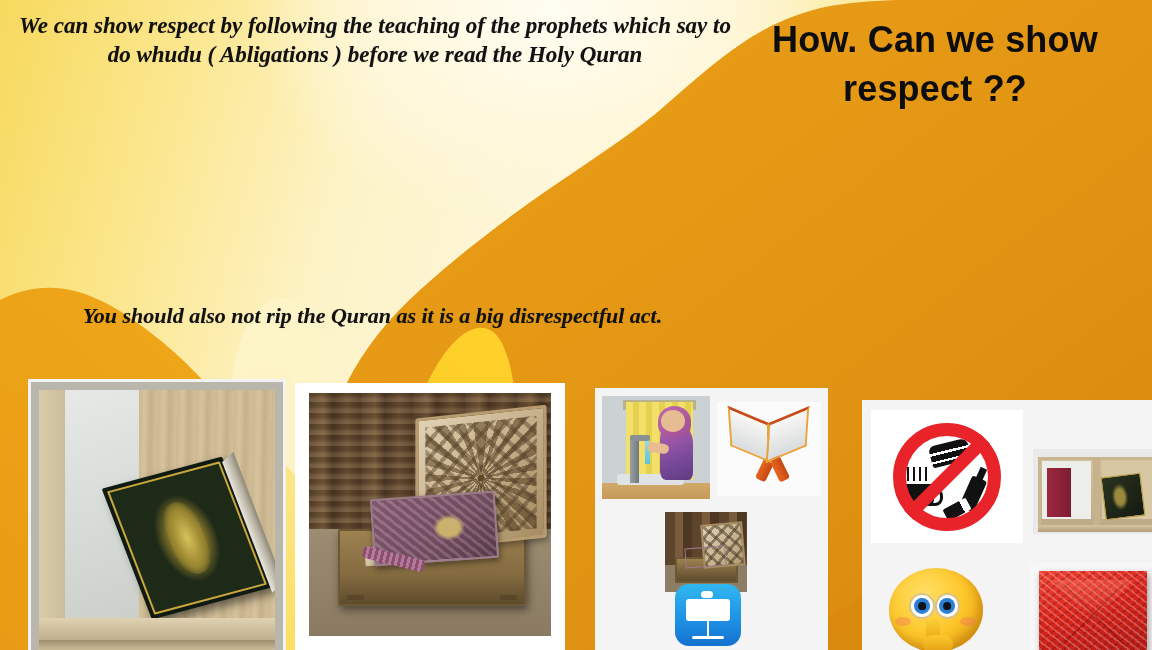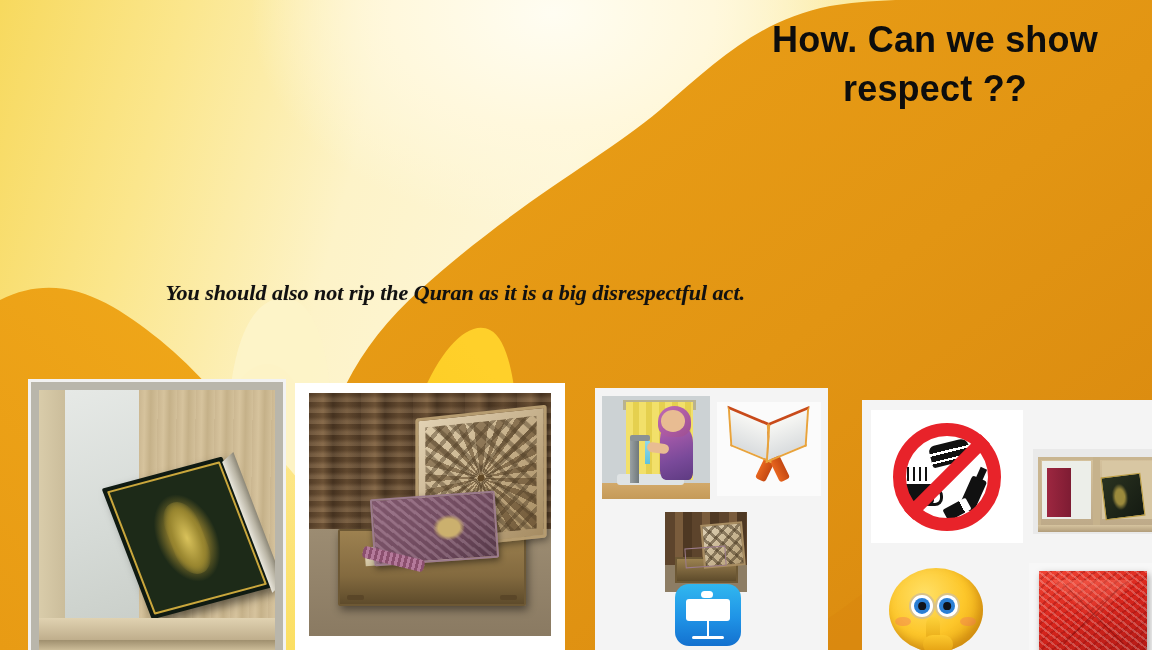--- a/index.html
+++ b/index.html
@@ -49,21 +49,21 @@
     color: #111111;
     font-style: italic;
     font-weight: bold;
     font-family: "Liberation Serif", serif;
     line-height: 1.25;
     text-shadow: 0 0 1px rgba(0,0,0,.25);
   }
   .p1 { left: 10px; top: 12px;  width: 730px; font-size: 23px; text-align: center; }
   .p2 { left: 0px;  top: 128px; width: 740px; font-size: 23px; text-align: center; }
   .p3 { left: 0px;  top: 208px; width: 745px; font-size: 22px; text-align: center; }
-  .p4 { left: 0px;  top: 279px; width: 745px; font-size: 22px; text-align: right; }
+  .p4 { left: 0px;  top: 302px; width: 745px; font-size: 22px; text-align: center; }
 
   
   .panel {
     position: absolute;
     background: #f6f6f6;
     overflow: hidden;
   }
   #panel-shelf   { left: 31px;  top: 382px; width: 252px; height: 268px; background:#b9b6ab; box-shadow: 0 0 0 3px #f2f2f2; }
   #panel-box     { left: 295px; top: 383px; width: 270px; height: 267px; background:#ffffff; }
   #panel-stack   { left: 595px; top: 388px; width: 233px; height: 262px; background:#f4f4f4; }
@@ -392,20 +392,21 @@
 
     <path d="M0,610 L1152,610 L1152,650 L0,650 Z" fill="#dd8f0f" opacity="0.0"></path>
 
     <path d="M780,650 L1152,650 L1152,420
              C1060,450 950,520 880,580
              C840,612 806,634 780,650 Z" fill="#d8870e" opacity="0.55"></path>
   </svg>
 
   <div class="title">How. Can we show respect ??</div>
 
+  <div class="para p1">We can show respect by following the teaching of the prophets which say to do whudu ( Abligations ) before we read the Holy  Quran</div>
   <div class="para p4">You should also not rip the Quran as it  is a big disrespectful act.</div>
 
   <div class="panel" id="panel-shelf">
     <div class="shelf-photo">
       <div class="shelf-back"></div>
       <div class="shelf-cavity"></div>
       <div class="shelf-left-wall"></div>
       <div class="quran-book">
         <div class="quran-cover">
           <div class="quran-medallion"></div>

